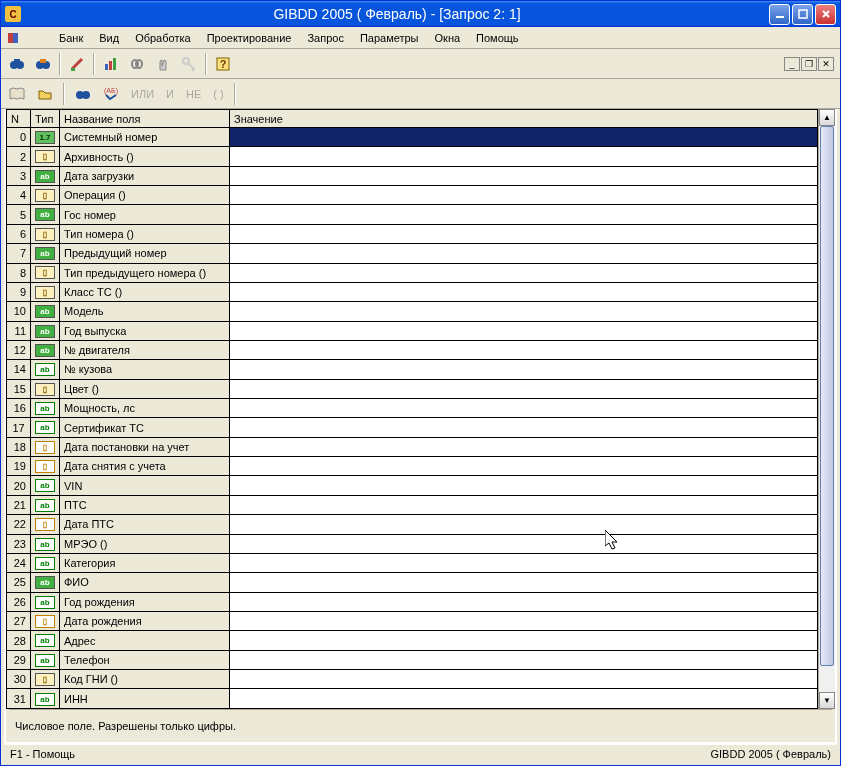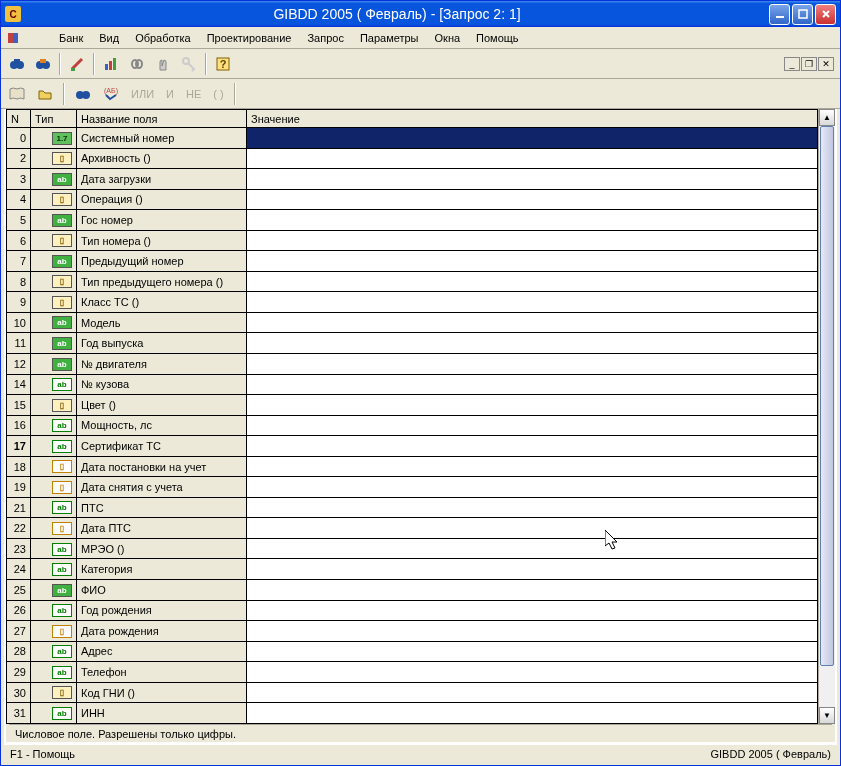--- a/index.html
+++ b/index.html
@@ -25,31 +25,31 @@
 .grid-container { flex: 1; display: flex; overflow: hidden; background: #fff; }
 .grid { flex: 1; border-collapse: collapse; width: 100%; }
 .grid th, .grid td { border: 1px solid #000; padding: 1px 4px; font-size: 11px; height: 18px; text-align: left; vertical-align: middle; }
 .grid th { background: #ece9d8; font-weight: normal; }
 .col-n { width: 24px; text-align: right; }
 .col-type { width: 28px; padding: 1px; }
 .col-field { width: 170px; }
 .col-value { }
 .grid td.hdr { background: #ece9d8; }
 .grid td.selected { background: #10246a; color: #fff; }
-.type-ic { display: inline-block; width: 20px; height: 13px; border: 1px solid #555; font-size: 8px; font-weight: bold; text-align: center; line-height: 11px; vertical-align: middle; margin-left: 17px; }
+.type-ic { display: inline-block; width: 20px; height: 13px; border: 1px solid #555; font-size: 8px; font-weight: bold; text-align: center; line-height: 11px; vertical-align: middle; }
 .type-ic.num { background: #60c060; color: #003000; }
 .type-ic.ab { background: #fff; color: #008000; border-color: #008000;}
 .type-ic.ab-g { background: #40b040; color: #fff; }
 .type-ic.book { background: #fff0c0; color: #806000; }
 .type-ic.date { background: #fff; color: #c08000; border-color: #c08000; }
 .scrollbar-v { width: 17px; background: #e8e8e8; border-left: 1px solid #aca899; display: flex; flex-direction: column; }
 .sb-btn { height: 17px; background: linear-gradient(to bottom, #fff, #d8d8d8); border: 1px solid #888; display: flex; align-items: center; justify-content: center; font-size: 8px; cursor: pointer; }
 .sb-track { flex: 1; background: #f0f0f0; position: relative; }
 .sb-thumb { position: absolute; top: 0; left: 1px; right: 1px; height: 540px; background: linear-gradient(to right, #e8e8f8, #c0c8e0); border: 1px solid #6080b0; border-radius: 2px; }
-.statusbar { height: 18px; background: #ece9d8; border-top: 1px solid #aca899; display: flex; align-items: center; padding: 5px 6px; font-size: 11px; margin: 0 3px; }
+.statusbar { height: 18px; background: #ece9d8; border-top: 1px solid #aca899; display: flex; align-items: center; padding: 16px 6px; font-size: 11px; margin: 0 3px; }
 .statusbar2 { height: 18px; background: #ece9d8; border-top: 1px solid #fff; display: flex; align-items: center; padding: 0 6px; font-size: 11px; justify-content: space-between; margin: 0 3px 3px 3px; }
 .cursor { position: absolute; left: 605px; top: 530px; pointer-events: none; }
 svg { display: block; }
 </style>
 </head>
 <body>
 
 <div class="window">
   <div class="titlebar">
     <div class="titlebar-icon">C</div>
@@ -271,35 +271,41 @@
               <td class="col-field hdr">Цвет ()</td>
               <td class="col-value"></td>
             </tr>
             <tr>
               <td class="col-n hdr" style="text-align: right;">16</td>
               <td class="col-type hdr"><span class="type-ic ab">ab</span></td>
               <td class="col-field hdr">Мощность, лс</td>
               <td class="col-value"></td>
             </tr>
             <tr>
-              <td class="col-n hdr" style="text-align: right; font-weight: bold;">17</td>
+              <td class="col-n hdr" style="text-align: center;">17</td>
               <td class="col-type hdr"><span class="type-ic ab">ab</span></td>
               <td class="col-field hdr">Сертификат ТС</td>
               <td class="col-value"></td>
             </tr>
             <tr>
               <td class="col-n hdr" style="text-align: right;">18</td>
               <td class="col-type hdr"><span class="type-ic date">▯</span></td>
               <td class="col-field hdr">Дата постановки на учет</td>
               <td class="col-value"></td>
             </tr>
             <tr>
               <td class="col-n hdr" style="text-align: right;">19</td>
               <td class="col-type hdr"><span class="type-ic date">▯</span></td>
               <td class="col-field hdr">Дата снятия с учета</td>
+              <td class="col-value"></td>
+            </tr>
+            <tr>
+              <td class="col-n hdr" style="text-align: right;">20</td>
+              <td class="col-type hdr"><span class="type-ic ab">ab</span></td>
+              <td class="col-field hdr">VIN</td>
               <td class="col-value"></td>
             </tr>
             <tr>
               <td class="col-n hdr" style="text-align: right;">21</td>
               <td class="col-type hdr"><span class="type-ic ab">ab</span></td>
               <td class="col-field hdr">ПТС</td>
               <td class="col-value"></td>
             </tr>
             <tr>
               <td class="col-n hdr" style="text-align: right;">22</td>

